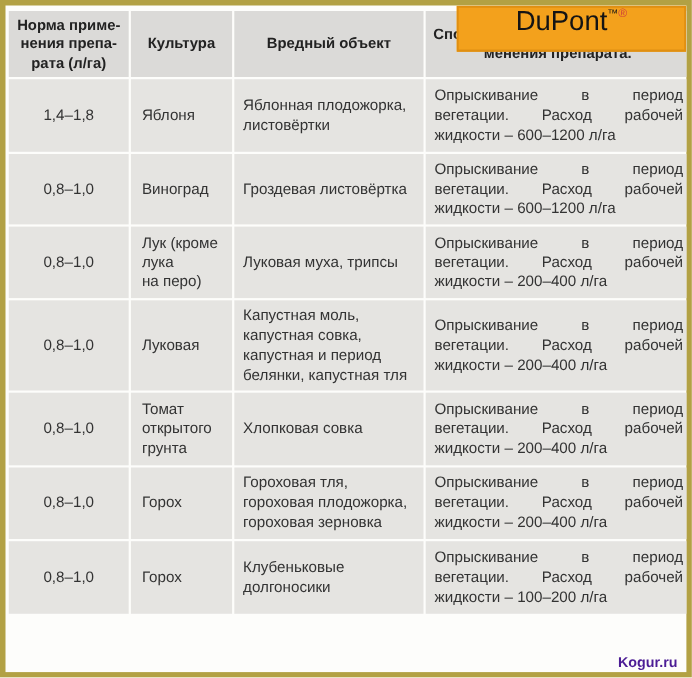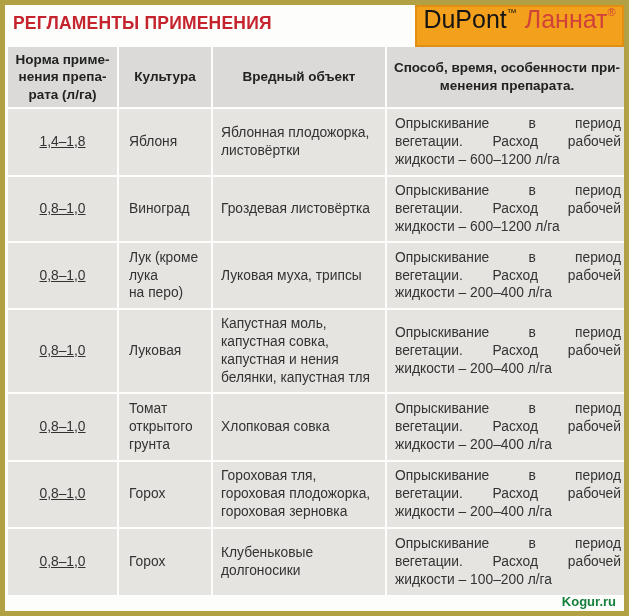--- a/index.html
+++ b/index.html
@@ -69,56 +69,52 @@
     font-size: 13.8px;
     line-height: 1.3;
     vertical-align: middle;
     padding: 5px 8px;
     white-space: pre-line;
   }
   .c1 { width: 103px; }
   .c2 { width: 86px; }
   .c3 { width: 166px; margin-left: 25px; }
   .c4 { width: 234px; }
-  td.c1 { text-align: center; text-decoration: underline; }
+  td.c1 { text-align: center; }
   td.c2 { text-align: left; padding-left: 10px; margin-left: 40px; }
   td.c3 { text-align: left; }
   td.c4 { text-align: justify; padding-right: 6px; margin-left: 32px; }
   thead tr { height: 60px; }
   tbody tr:nth-child(1) { height: 66px; }
   tbody tr:nth-child(2) { height: 64px; }
   tbody tr:nth-child(3) { height: 65px; }
   tbody tr:nth-child(4) { height: 80px; }
   tbody tr:nth-child(5) { height: 66px; }
   tbody tr:nth-child(6) { height: 65px; }
   tbody tr:nth-child(7) { height: 66px; }
 
   .watermark {
     position: absolute;
     right: 8px;
     bottom: 2px;
     font-size: 13px;
     font-weight: bold;
-    color: #15803d;
+    color: #4c1d95;
     text-shadow: 0 1px 0 rgba(255,255,255,0.7);
   }
 </style>
 </head>
 <body>
 
 <div class="frame">
 
-  <div class="titlebar">
-    <div class="page-title">РЕГЛАМЕНТЫ ПРИМЕНЕНИЯ</div>
-  </div>
 
   <div class="logo">
     <span class="brand">DuPont</span>
       <span class="brand-sup">™</span>
-      <span class="product">Ланнат</span>
       <span class="product-sup">®</span>
   </div>
 
   <table class="reg-table">
     <thead>
       <tr>
         <th class="c1">Норма приме-
 нения препа-
 рата (л/га)</th>
         <th class="c2">Культура</th>
@@ -147,21 +143,21 @@
 лука
 на перо)</td>
           <td class="c3">Луковая муха, трипсы</td>
           <td class="c4">Опрыскивание в период вегетации. Расход рабочей жидкости – 200–400 л/га</td>
         </tr>
         <tr>
           <td class="c1">0,8–1,0</td>
           <td class="c2">Луковая</td>
           <td class="c3">Капустная моль,
 капустная совка,
-капустная и нения
+капустная и период
 белянки, капустная тля</td>
           <td class="c4">Опрыскивание в период вегетации. Расход рабочей жидкости – 200–400 л/га</td>
         </tr>
         <tr>
           <td class="c1">0,8–1,0</td>
           <td class="c2">Томат
 открытого
 грунта</td>
           <td class="c3">Хлопковая совка</td>
           <td class="c4">Опрыскивание в период вегетации. Расход рабочей жидкости – 200–400 л/га</td>

